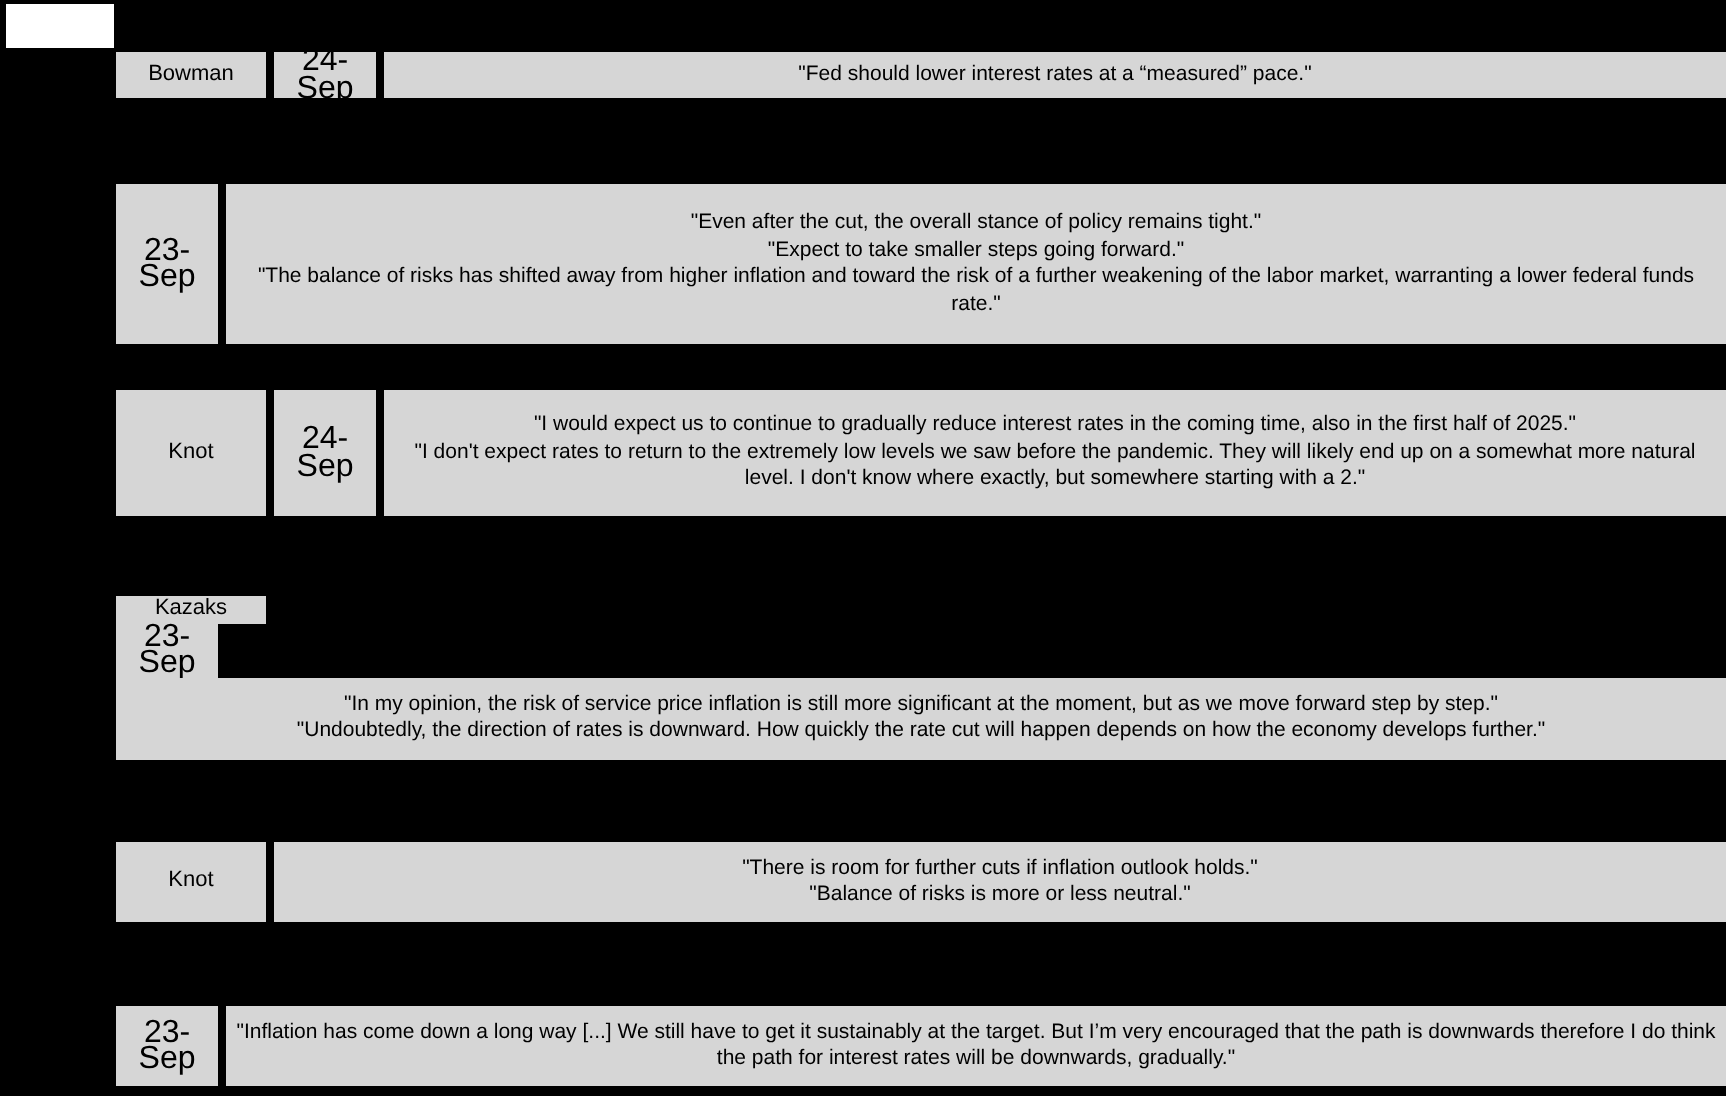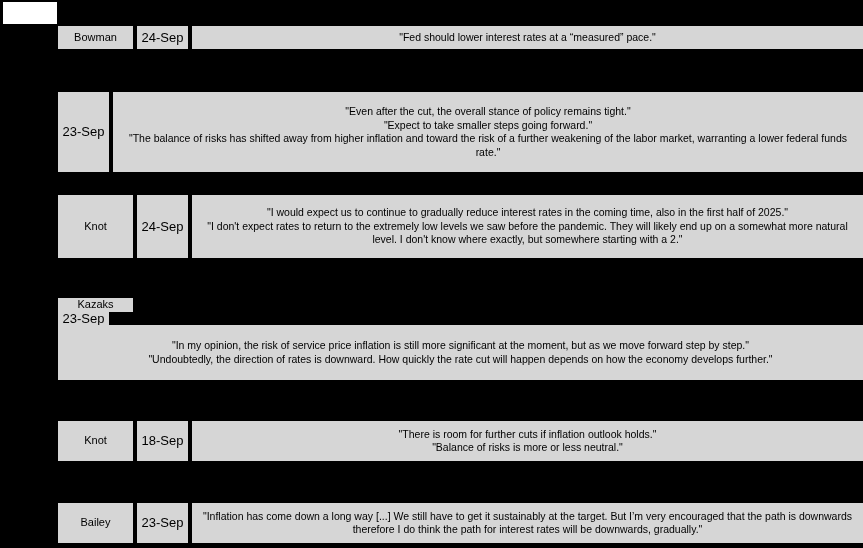--- a/index.html
+++ b/index.html
@@ -35,21 +35,21 @@
     color: #000;
     font-size: 10.5px;
     line-height: 13.5px;
     display: flex;
     align-items: center;
     justify-content: center;
     text-align: center;
     box-sizing: border-box;
   }
   .cell.name { width: 75px; flex: none; font-size: 11px; }
-  .cell.date { width: 51px; flex: none; font-size: 13px; }
+  .cell.date { width: 51px; flex: none; font-size: 16px; }
   .cell.quote {
     flex: 1;
     flex-direction: column;
     padding: 1px 4px;
   }
   .qline { width: 100%; }
 </style>
 </head>
 <body>
 
@@ -87,28 +87,26 @@
     <div class="cell name">Kazaks</div>
     <div class="cell date">23-Sep</div>
     <div class="cell quote">
       <div class="qline">"In my opinion, the risk of service price inflation is still more significant at the moment, but as we move forward step by step."</div>
       <div class="qline">"Undoubtedly, the direction of rates is downward. How quickly the rate cut will happen depends on how the economy develops further."</div>
     </div>
   </div>
 
   <div class="row r5">
     <div class="cell name">Knot</div>
-    <div class="cell date">18-Sep</div>
     <div class="cell quote">
       <div class="qline">"There is room for further cuts if inflation outlook holds."</div>
       <div class="qline">"Balance of risks is more or less neutral."</div>
     </div>
   </div>
 
   <div class="row r6">
-    <div class="cell name">Bailey</div>
     <div class="cell date">23-Sep</div>
     <div class="cell quote">
       <div class="qline">"Inflation has come down a long way [...] We still have to get it sustainably at the target. But I’m very encouraged that the path is downwards therefore I do think the path for interest rates will be downwards, gradually."</div>
     </div>
   </div>
 
 </div>
 
 </body></html>

